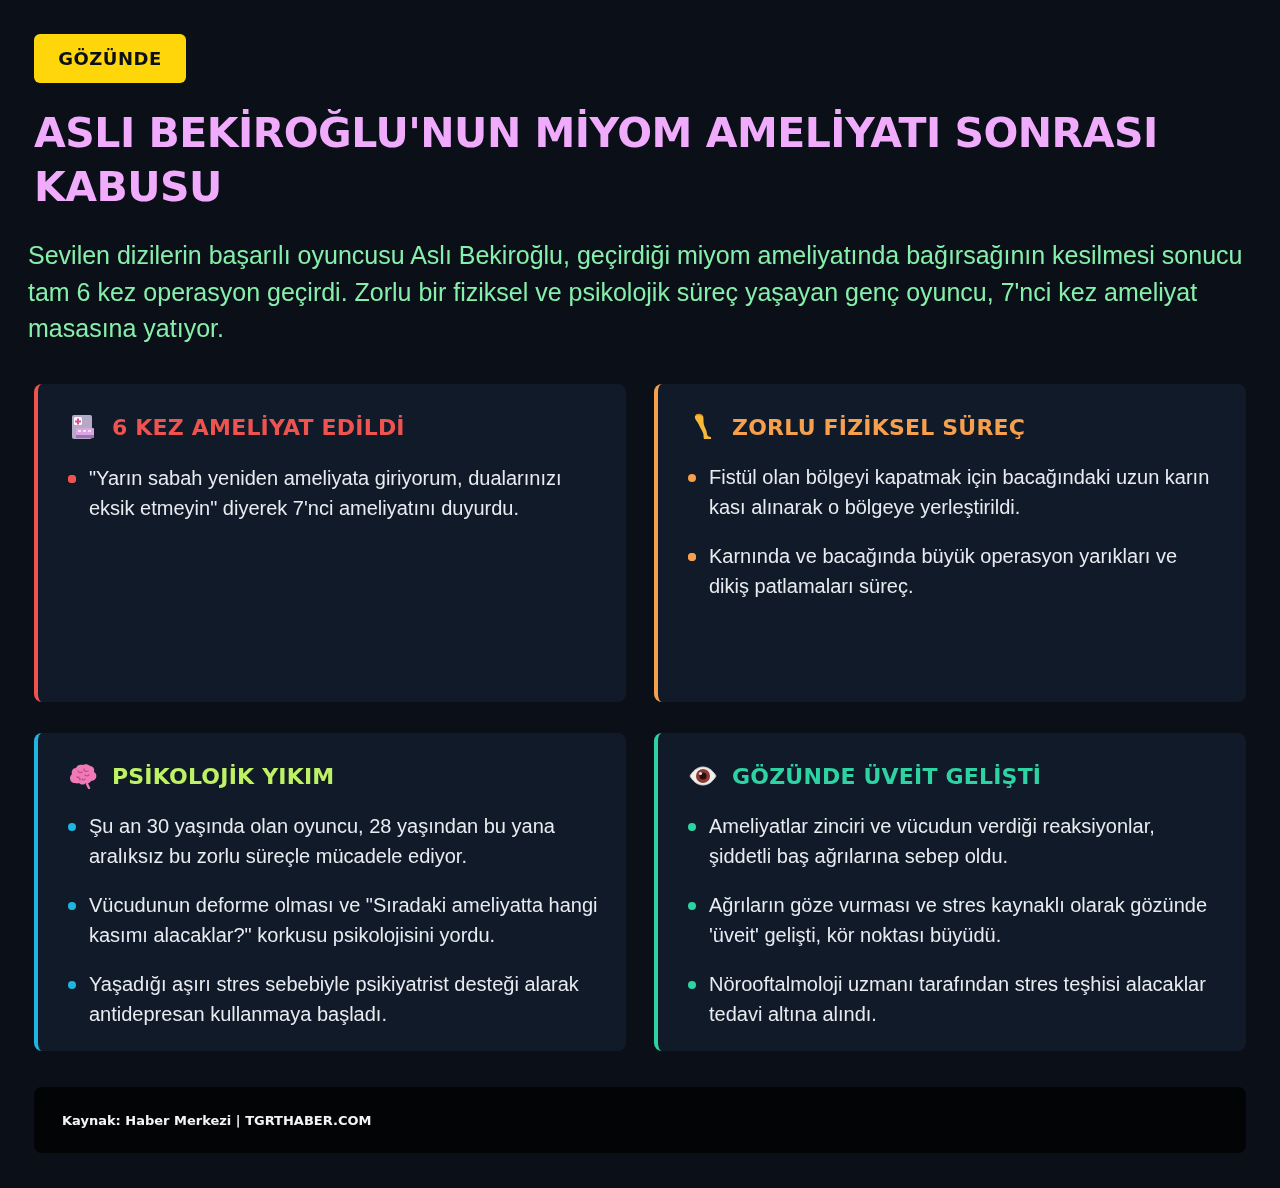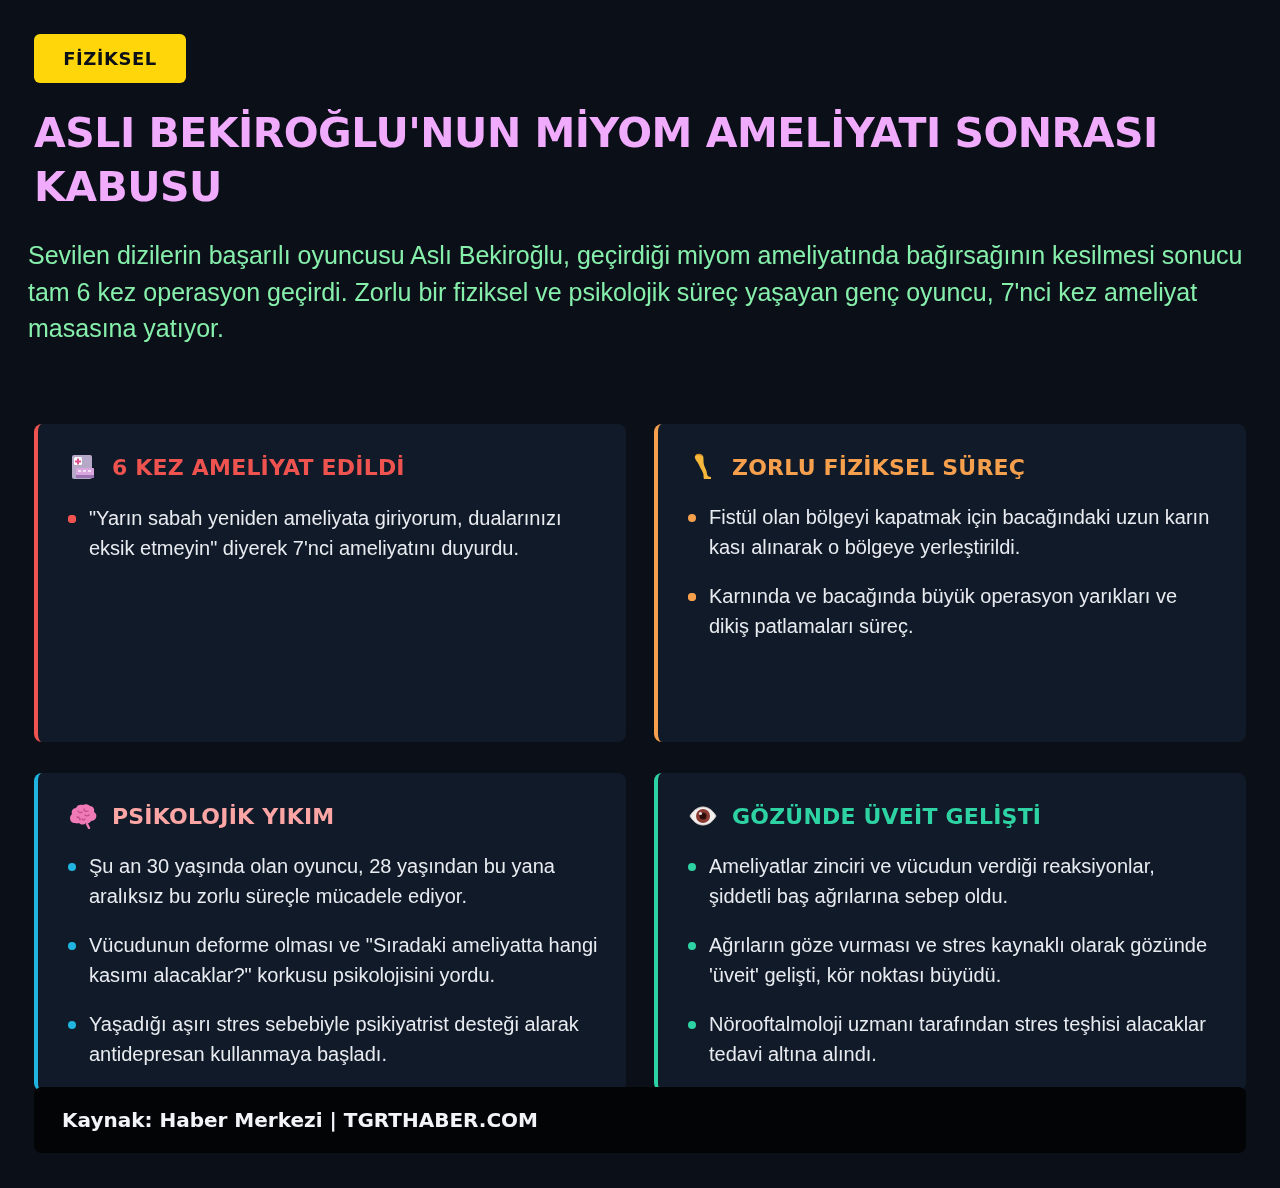--- a/index.html
+++ b/index.html
@@ -53,21 +53,20 @@
       color: #86efac;
     }
     .card {
       position: absolute;
       width: 592px;
       height: 318px;
       background: #111a28;
       border-radius: 8px;
       border-left: 4px solid #ef4444;
       padding: 26px 24px 0 30px;
-      margin-top: 40px;
     }
     .card.c1 { left: 34px;  top: 384px; border-left-color: #ef5350; }
     .card.c2 { left: 654px; top: 384px; border-left-color: #f6a04d; }
     .card.c3 { left: 34px;  top: 733px; border-left-color: #1fb5e0; }
     .card.c4 { left: 654px; top: 733px; border-left-color: #2ed3a3; }
 
     .card-head {
       display: flex;
       align-items: center;
       height: 34px;
@@ -82,21 +81,21 @@
       justify-content: center;
     }
     .card-title {
       font-family: "DejaVu Sans", sans-serif;
       font-weight: 700;
       font-size: 22px;
       letter-spacing: 0.2px;
     }
     .c1 .card-title { color: #ef5350; }
     .c2 .card-title { color: #f6a04d; }
-    .c3 .card-title { color: #fca5a5; }
+    .c3 .card-title { color: #bef264; }
     .c4 .card-title { color: #2ed3a3; }
 
     .bullets { list-style: none; }
     .bullets li {
       position: relative;
       padding-left: 21px;
       font-family: "Liberation Sans", sans-serif;
       font-size: 20px;
       line-height: 30px;
       color: #e8ebf0;
@@ -122,27 +121,27 @@
       width: 1212px;
       height: 66px;
       background: #030405;
       border-radius: 8px;
       padding-left: 28px;
       display: flex;
       align-items: center;
       color: #f2f4f7;
       font-family: "DejaVu Sans", sans-serif;
       font-weight: 700;
-      font-size: 20px;
+      font-size: 13px;
     }
   </style>
 </head>
 <body>
 
-<div class="badge">FİZİKSEL</div>
+<div class="badge">GÖZÜNDE</div>
 
 <h1 class="title">ASLI BEKİROĞLU'NUN MİYOM AMELİYATI SONRASI KABUSU</h1>
 
 <p class="intro">Sevilen dizilerin başarılı oyuncusu Aslı Bekiroğlu, geçirdiği miyom ameliyatında bağırsağının kesilmesi sonucu tam 6 kez operasyon geçirdi. Zorlu bir fiziksel ve psikolojik süreç yaşayan genç oyuncu, 7'nci kez ameliyat masasına yatıyor.</p>
 
 <section class="card c1">
   <div class="card-head">
     <span class="card-icon">
       <svg width="26" height="28" viewBox="0 0 26 28">
         <rect x="2" y="2" width="20" height="24" rx="2" fill="#b6a9c8"></rect>

